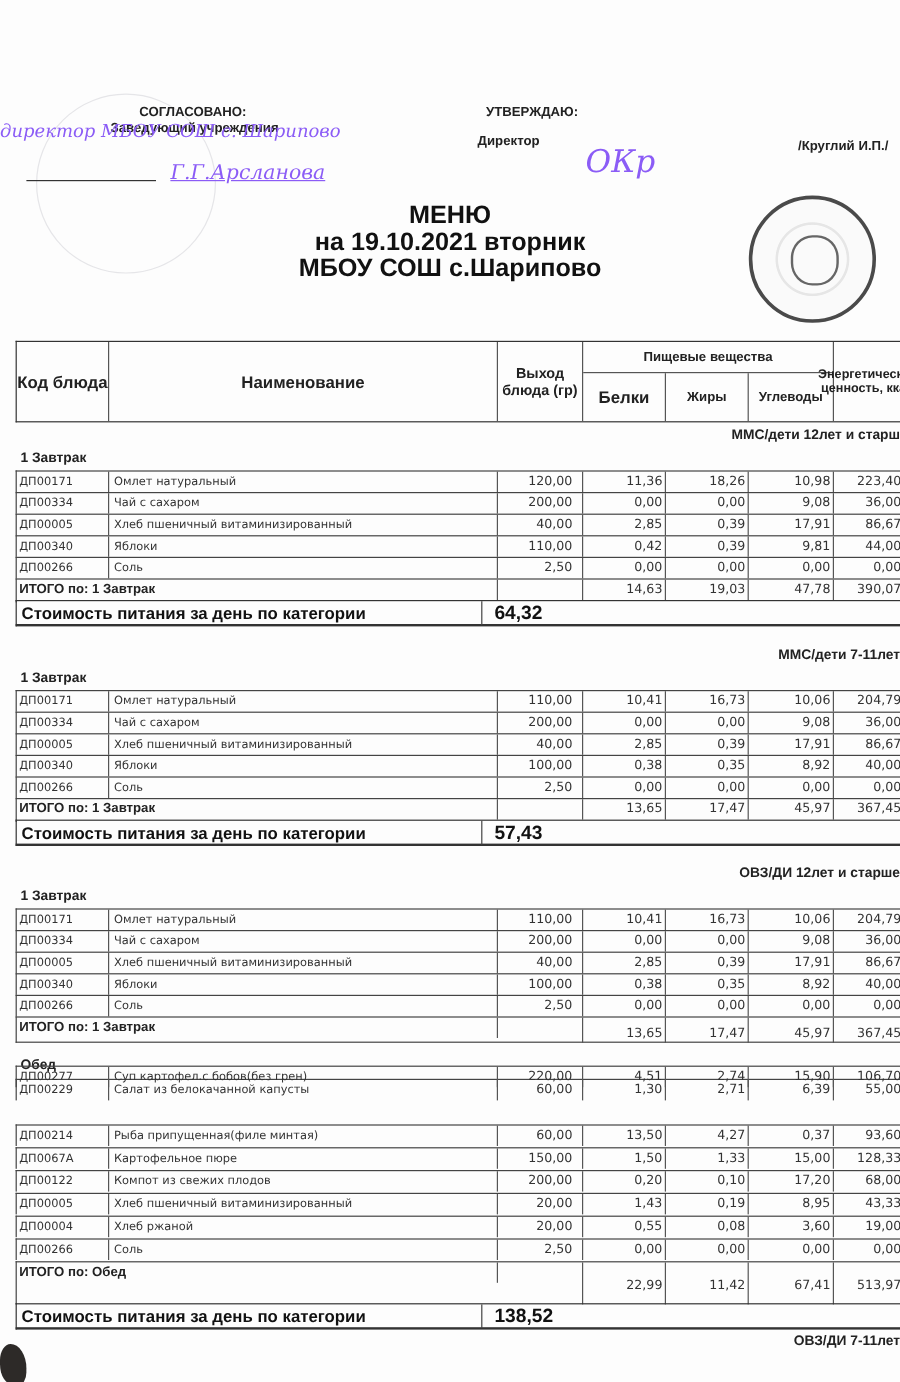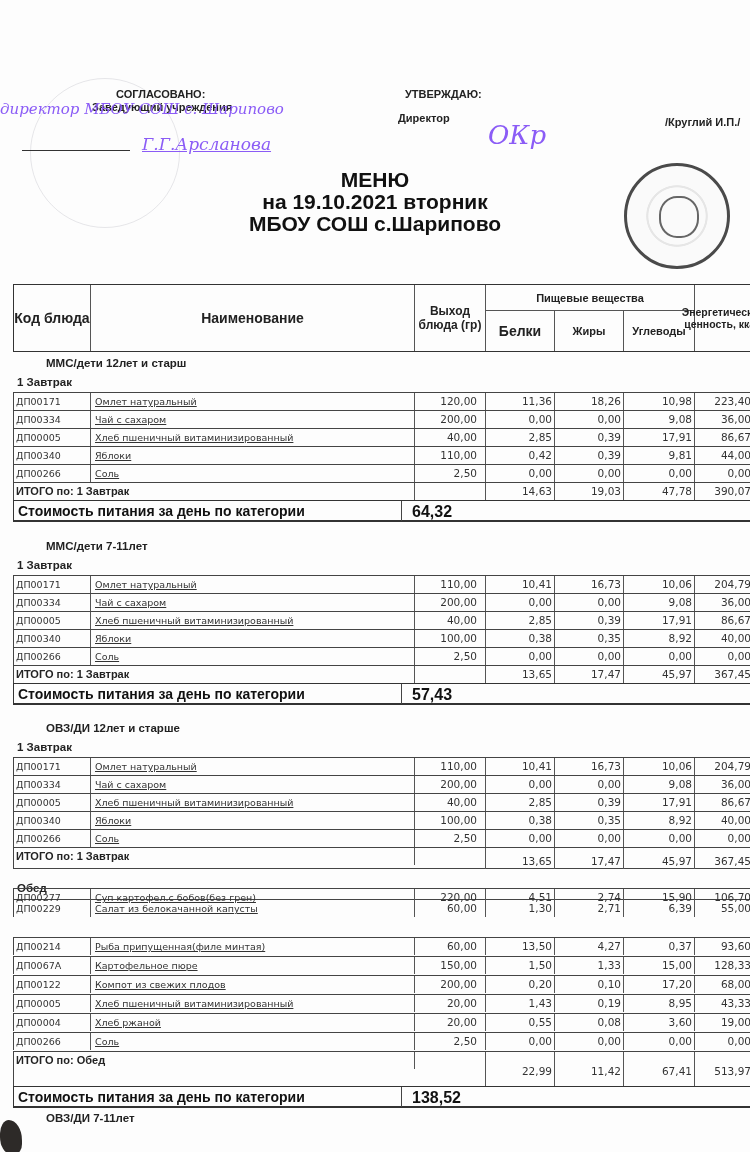--- a/index.html
+++ b/index.html
@@ -9,27 +9,27 @@
   .hdr { position: absolute; font-family: "Liberation Sans", sans-serif; font-weight: bold; font-size: 11px; color: #222; }
   .sign { position: absolute; font-family: "DejaVu Serif", serif; font-style: italic; color: #8b5cf6; }
   .stamp-left { position: absolute; left: 30px; top: 78px; width: 150px; height: 150px; border-radius: 50%; border: 1px solid rgba(120,120,140,0.18); }
   .stamp-right { position: absolute; left: 624px; top: 163px; width: 106px; height: 106px; border-radius: 50%; border: 3px solid #4a4a4a; background: radial-gradient(circle, #fafafa 0 40%, #e6e6e6 41% 43%, #fafafa 44% 78%, #bdbdbd 79% 82%, #f2f2f2 83%); }
   .stamp-right .inner { position: absolute; left: 32px; top: 30px; width: 40px; height: 42px; border-radius: 45%; border: 2px solid #666; }
 
   .title { position: absolute; left: 0; width: 750px; text-align: center; font-family: "Liberation Sans", sans-serif; font-weight: bold; font-size: 21px; color: #111; }
   .thead { position: absolute; left: 13px; top: 284px; width: 737px; height: 68px; border: 1px solid #333; border-right: none; }
   .thead .cell { position: absolute; border-right: 1px solid #555; display: flex; align-items: center; justify-content: center; text-align: center; font-family: "Liberation Sans", sans-serif; font-weight: bold; color: #222; }
 
-  .section-label { position: absolute; left: 0; width: 750px; text-align: left; font-family: "Liberation Sans", sans-serif; font-weight: bold; font-size: 11.5px; color: #222; padding-left: 46px; }
+  .section-label { position: absolute; left: 0; width: 750px; text-align: right; font-family: "Liberation Sans", sans-serif; font-weight: bold; font-size: 11.5px; color: #222; padding-left: 46px; }
   .meal-label { position: absolute; left: 17px; font-family: "Liberation Sans", sans-serif; font-weight: bold; font-size: 11.5px; color: #222; }
 
   .row { position: absolute; left: 13px; width: 737px; height: 18px; border-top: 1px solid #444; border-left: 1px solid #444; }
   .row .c { position: absolute; top: 0; height: 17px; border-right: 1px solid #555; font-family: "DejaVu Sans", sans-serif; font-size: 9.5px; line-height: 17px; color: #333; white-space: nowrap; overflow: hidden; }
   .c.code { left: 0; width: 77px; padding-left: 2px; }
-  .c.name { left: 77px; width: 324px; padding-left: 4px; text-decoration: underline; }
+  .c.name { left: 77px; width: 324px; padding-left: 4px; }
   .c.out { left: 401px; width: 71px; text-align: right; padding-right: 8px; font-size: 10.5px; }
   .c.b { left: 472px; width: 69px; text-align: right; padding-right: 2px; font-size: 10.5px; }
   .c.z { left: 541px; width: 69px; text-align: right; padding-right: 2px; font-size: 10.5px; }
   .c.u { left: 610px; width: 71px; text-align: right; padding-right: 2px; font-size: 10.5px; }
   .c.e { left: 681px; width: 56px; text-align: right; padding-right: 0; border-right: none; font-size: 10.5px; }
   .row.total .c.code { width: 401px; font-family: "Liberation Sans", sans-serif; font-weight: bold; font-size: 11px; color: #222; }
   .cost { position: absolute; left: 13px; width: 737px; height: 22px; border: 1px solid #333; border-right: none; border-bottom: 2px solid #333; }
   .cost .lbl { position: absolute; left: 0; top: 0; width: 388px; height: 20px; border-right: 1px solid #444; padding-left: 4px; font-family: "Liberation Sans", sans-serif; font-weight: bold; font-size: 14px; line-height: 20px; color: #111; }
   .cost .val { position: absolute; left: 398px; top: 0; font-family: "Liberation Sans", sans-serif; font-weight: bold; font-size: 16px; line-height: 21px; color: #111; }
   .thumb { position: absolute; left: 0; top: 1120px; width: 22px; height: 34px; background: #2d2a28; border-radius: 40% 60% 30% 50%; }

